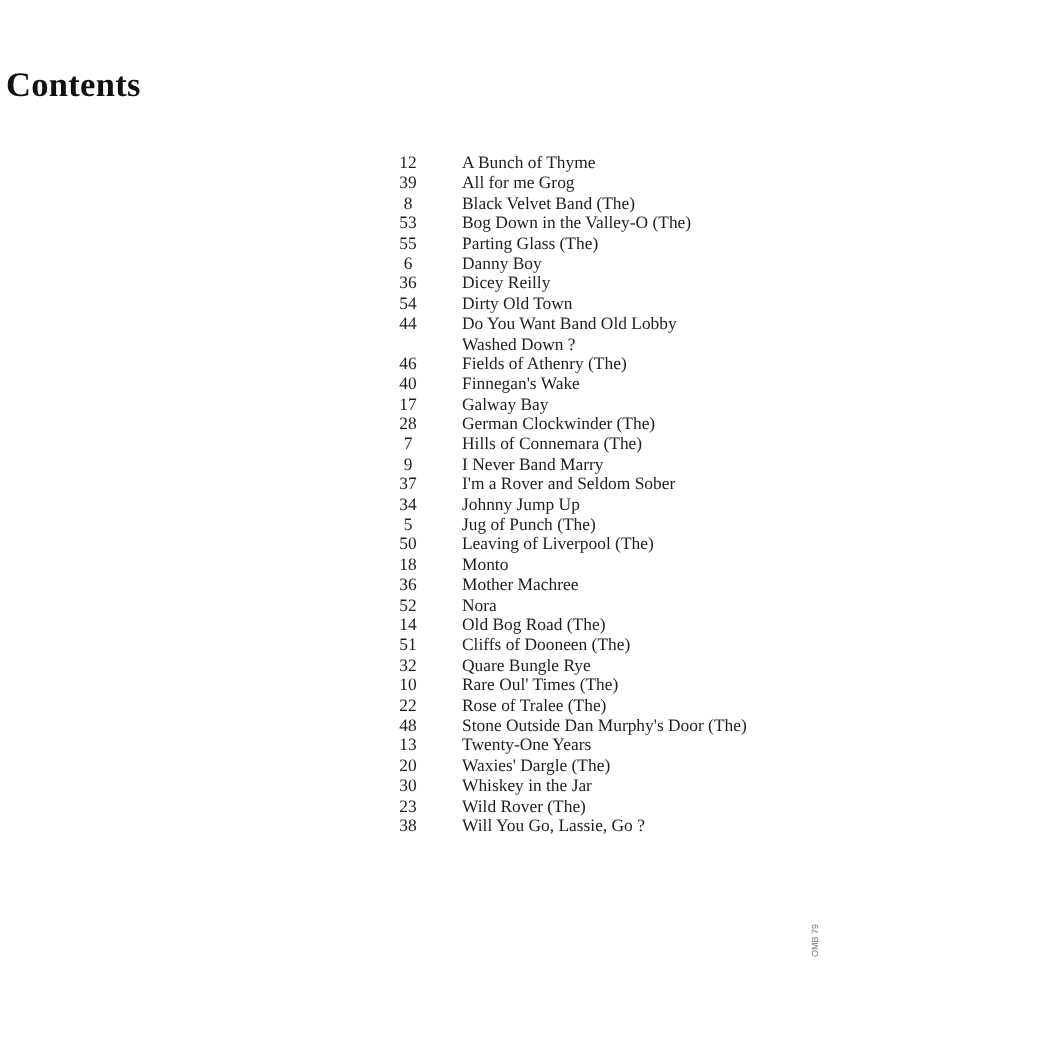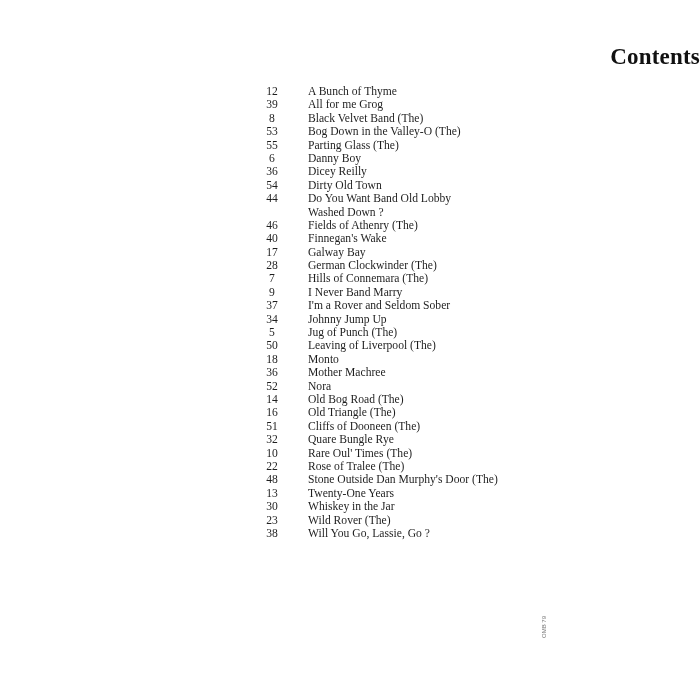--- a/index.html
+++ b/index.html
@@ -1,20 +1,20 @@
 <!DOCTYPE html>
 <html><head>
 <meta charset="utf-8">
 <style>
   html, body { margin:0; padding:0; background:#ffffff; }
   body { width:700px; height:700px; position:relative; overflow:hidden;
          font-family:"Liberation Serif","DejaVu Serif",serif; color:#1e1e1e; }
-  .title { position:absolute; left:0; width:700px; top:44px; text-align:right;
+  .title { position:absolute; left:0; width:700px; top:44px; text-align:left;
            font-size:23px; font-weight:bold; letter-spacing:0.2px; padding-left:4px; box-sizing:border-box; color:#111; }
-  .toc { position:absolute; left:255px; top:85px; width:300px; }
+  .toc { position:absolute; left:255px; top:102px; width:300px; }
   .row { display:flex; height:13.4px; line-height:13.4px; font-size:11.6px; }
   .num { width:34px; text-align:center; }
   .gap { width:19px; }
   .name { white-space:nowrap; }
   .code { position:absolute; left:541px; top:638px; font-family:"Liberation Sans",sans-serif;
           font-size:6px; color:#777; transform:rotate(-90deg); transform-origin:left top; }
 </style>
 </head>
 <body>
 
@@ -135,25 +135,20 @@
       <span class="num">52</span>
       <span class="gap"></span>
       <span class="name">Nora</span>
     </div>
     <div class="row">
       <span class="num">14</span>
       <span class="gap"></span>
       <span class="name">Old Bog Road (The)</span>
     </div>
     <div class="row">
-      <span class="num">16</span>
-      <span class="gap"></span>
-      <span class="name">Old Triangle (The)</span>
-    </div>
-    <div class="row">
       <span class="num">51</span>
       <span class="gap"></span>
       <span class="name">Cliffs of Dooneen (The)</span>
     </div>
     <div class="row">
       <span class="num">32</span>
       <span class="gap"></span>
       <span class="name">Quare Bungle Rye</span>
     </div>
     <div class="row">
@@ -170,20 +165,25 @@
       <span class="num">48</span>
       <span class="gap"></span>
       <span class="name">Stone Outside Dan Murphy's Door (The)</span>
     </div>
     <div class="row">
       <span class="num">13</span>
       <span class="gap"></span>
       <span class="name">Twenty-One Years</span>
     </div>
     <div class="row">
+      <span class="num">20</span>
+      <span class="gap"></span>
+      <span class="name">Waxies' Dargle (The)</span>
+    </div>
+    <div class="row">
       <span class="num">30</span>
       <span class="gap"></span>
       <span class="name">Whiskey in the Jar</span>
     </div>
     <div class="row">
       <span class="num">23</span>
       <span class="gap"></span>
       <span class="name">Wild Rover (The)</span>
     </div>
     <div class="row">

